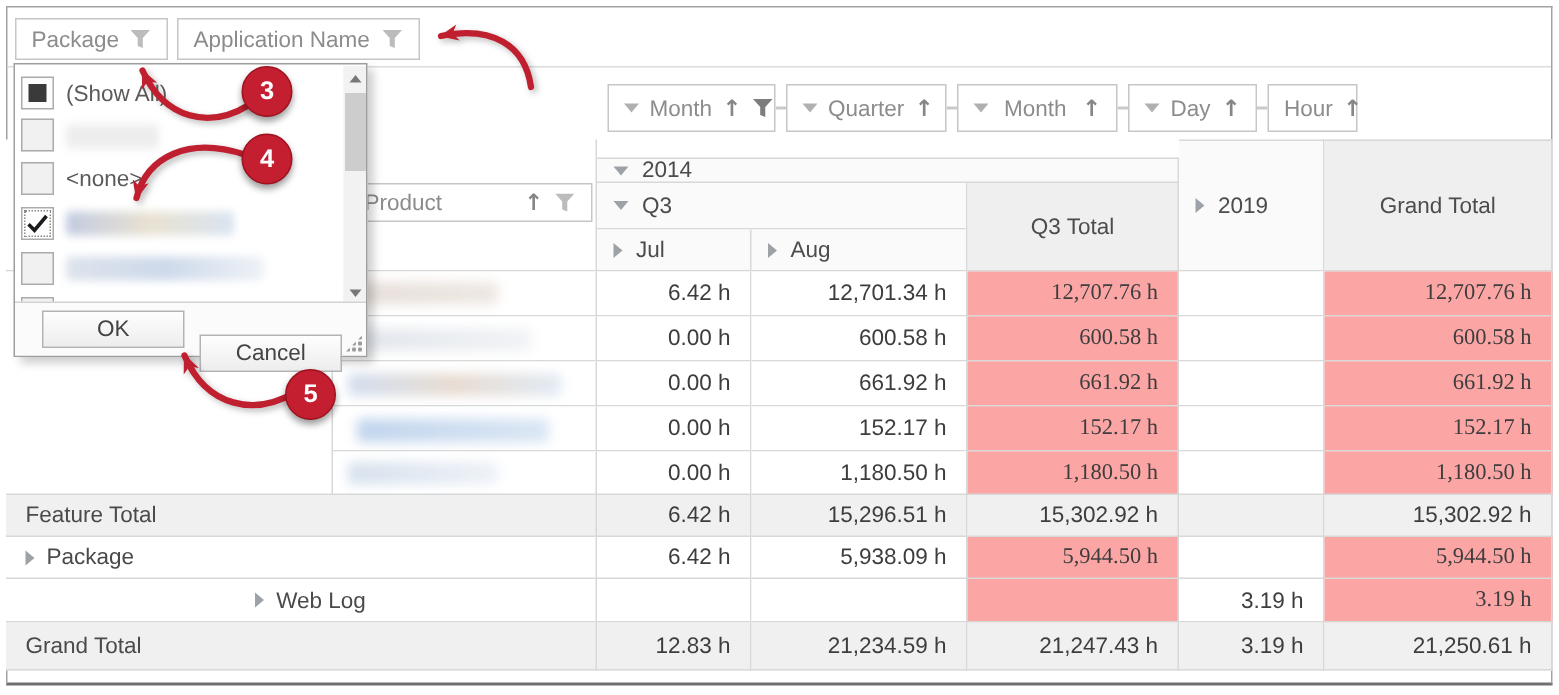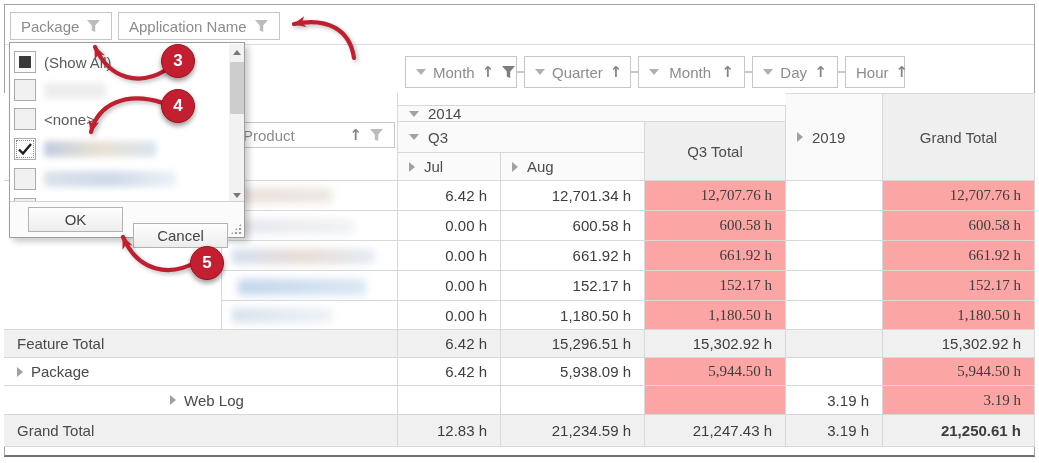--- a/index.html
+++ b/index.html
@@ -256,21 +256,21 @@
     <div class="c" style="grid-column:6;grid-row:11;">3.19 h</div>
     <div class="c tc" style="grid-column:7;grid-row:11;">3.19 h</div>
 
     <div class="rlt trow" style="grid-column:1/3;grid-row:12;">
       <span>Grand Total</span>
     </div>
     <div class="c trow" style="grid-column:3;grid-row:12;">12.83 h</div>
     <div class="c trow" style="grid-column:4;grid-row:12;">21,234.59 h</div>
     <div class="c trow" style="grid-column:5;grid-row:12;">21,247.43 h</div>
     <div class="c trow" style="grid-column:6;grid-row:12;">3.19 h</div>
-    <div class="c trow" style="grid-column:7;grid-row:12;font-weight:bold;">21,250.61 h</div>
+    <div class="c trow" style="grid-column:7;grid-row:12;">21,250.61 h</div>
   </div>
 
   <div class="abs popup">
     <div class="plist">
 
       <div class="pitem" style="top:8px;">
         <span class="cb ind" style="top:0;"></span>
         <span class="plabel" style="top:3px;">(Show All)</span>
       </div>
 

